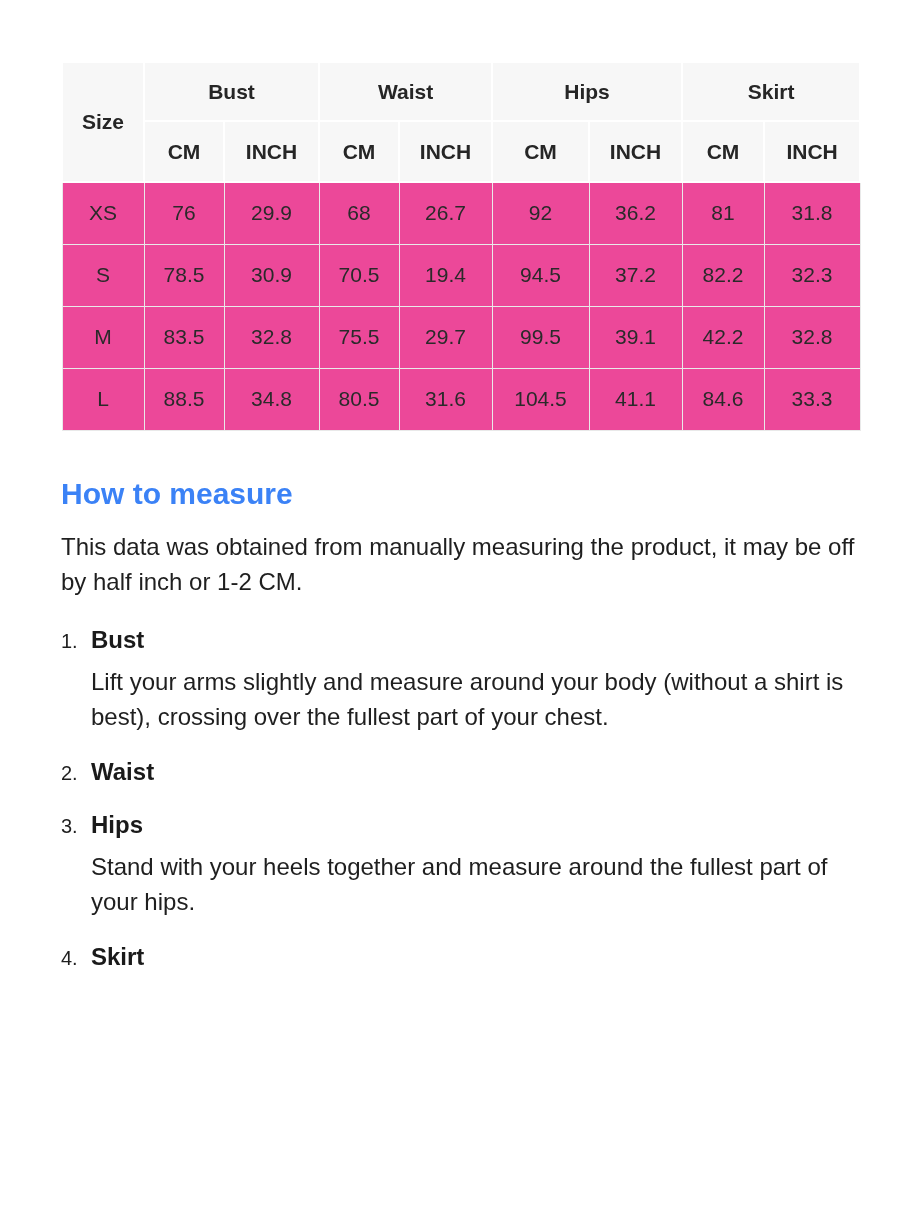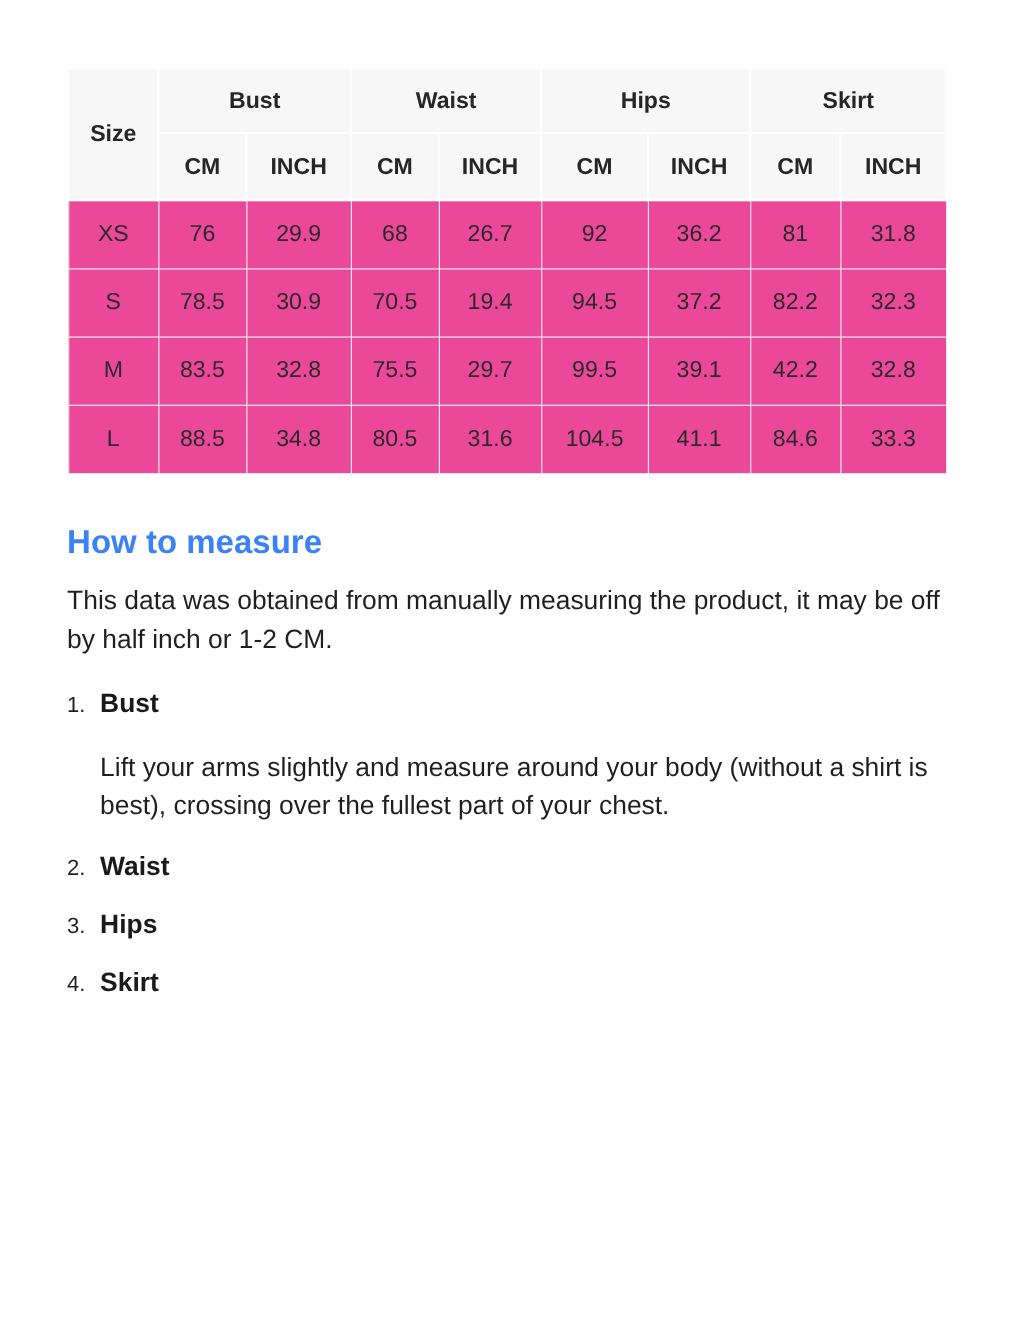--- a/index.html
+++ b/index.html
@@ -75,21 +75,21 @@
     font-size: 20px;
     color: #1f1f1f;
   }
   .step-title {
     font-size: 24px;
     font-weight: 700;
     color: #1a1a1a;
     line-height: 30px;
   }
   .step-desc {
-    margin: 25px 0 0 30px;
+    margin: 9px 0 0 30px;
     font-size: 24px;
     line-height: 35px;
     color: #1f1f1f;
   }
 </style>
 </head>
 <body>
 
 <div class="page">
 
@@ -191,20 +191,21 @@
           <span class="step-num">2.</span>
           <span class="step-title">Waist</span>
         </div>
       </div>
 
       <div class="step">
         <div class="step-head">
           <span class="step-num">3.</span>
           <span class="step-title">Hips</span>
         </div>
+        <p class="step-desc">Stand with your heels together and measure around the fullest part of your hips.</p>
       </div>
 
       <div class="step">
         <div class="step-head">
           <span class="step-num">4.</span>
           <span class="step-title">Skirt</span>
         </div>
       </div>
 
     </div>

